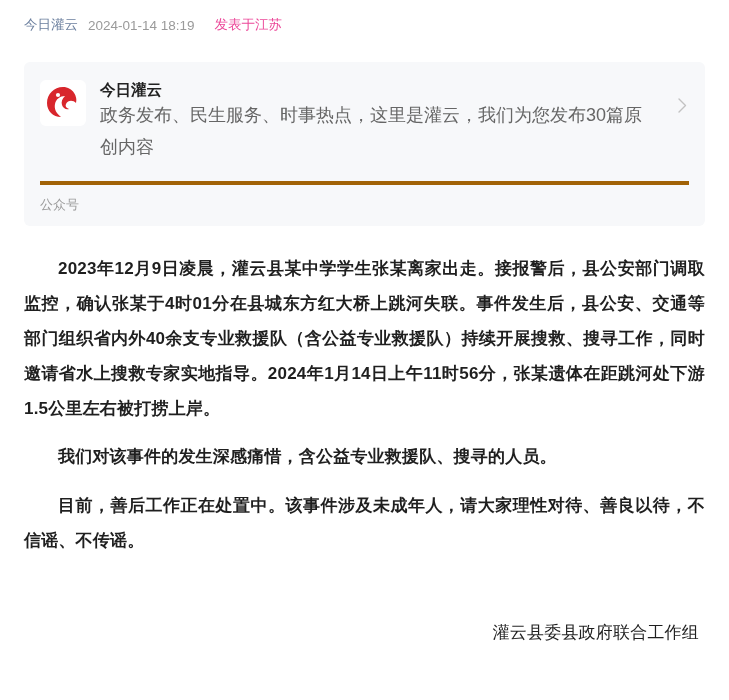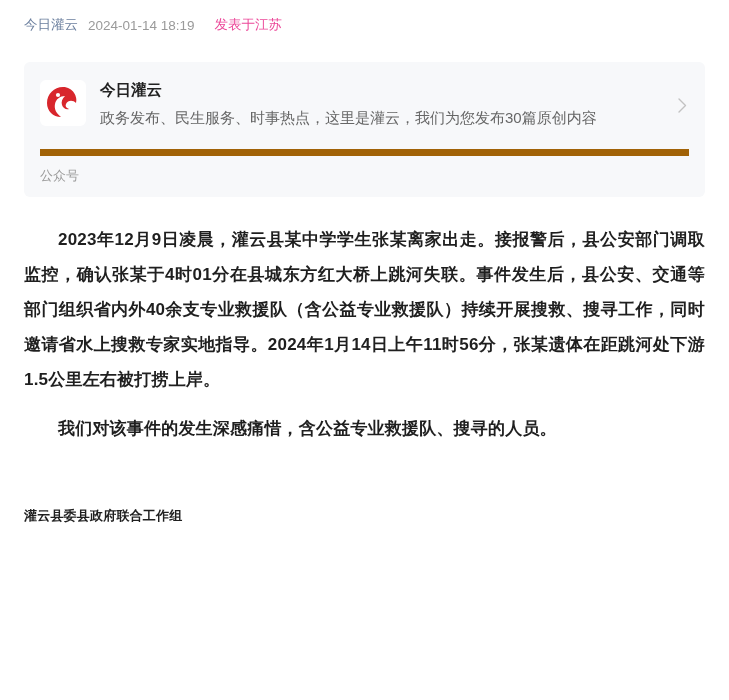--- a/index.html
+++ b/index.html
@@ -77,62 +77,60 @@
     min-width: 0;
     padding-right: 30px;
   }
   .account-name {
     font-size: 15.5px;
     font-weight: bold;
     color: #222222;
     line-height: 1.3;
   }
   .account-desc {
-    font-size: 15px;
+    font-size: 18px;
     color: #666666;
     line-height: 1.75;
-    margin-top: 5px;
   }
   .account-arrow {
     position: absolute;
     right: 2px;
     top: 18px;
     color: #bfbfbf;
     font-size: 17px;
     line-height: 1;
   }
   .account-footer {
-    border-top: 7px solid #a16207;
+    border-top: 4px solid #a16207;
     padding: 11px 0 12px 0;
     font-size: 13px;
     color: #9a9a9a;
   }
   
   .body-text {
     margin-top: 26px;
     font-weight: bold;
   }
   .body-text p {
     font-size: 17px;
     line-height: 2.05;
     color: #1f1f1f;
     margin: 0 0 14px 0;
     text-align: justify;
     text-indent: 2em;
     letter-spacing: 0.2px;
   }
   .signature {
     margin-top: 58px;
-    text-align: left;
-    font-size: 13px;
+    text-align: right;
+    font-size: 17px;
     line-height: 1.9;
     color: #1f1f1f;
     letter-spacing: 0.2px;
     padding-right: 6px;
-    font-weight: bold;
   }
 </style>
 </head>
 <body>
 
 <div class="page">
 
 
   <div class="meta-row">
     <span class="meta-account">今日灌云</span>
@@ -157,19 +155,20 @@
           <path d="M1 1 L7.5 7.5 L1 14" fill="none" stroke="#c2c2c2" stroke-width="1.4" stroke-linecap="round" stroke-linejoin="round"></path>
         </svg>
       </div>
     </div>
     <div class="account-footer">公众号</div>
   </div>
 
   <div class="body-text">
     <p>2023年12月9日凌晨，灌云县某中学学生张某离家出走。接报警后，县公安部门调取监控，确认张某于4时01分在县城东方红大桥上跳河失联。事件发生后，县公安、交通等部门组织省内外40余支专业救援队（含公益专业救援队）持续开展搜救、搜寻工作，同时邀请省水上搜救专家实地指导。2024年1月14日上午11时56分，张某遗体在距跳河处下游1.5公里左右被打捞上岸。</p>
     <p>我们对该事件的发生深感痛惜，含公益专业救援队、搜寻的人员。</p>
+    <p>目前，善后工作正在处置中。该事件涉及未成年人，请大家理性对待、善良以待，不信谣、不传谣。</p>
   </div>
 
   <div class="signature">
     <div>灌云县委县政府联合工作组</div>
   </div>
 
 </div>
 
 </body></html>

